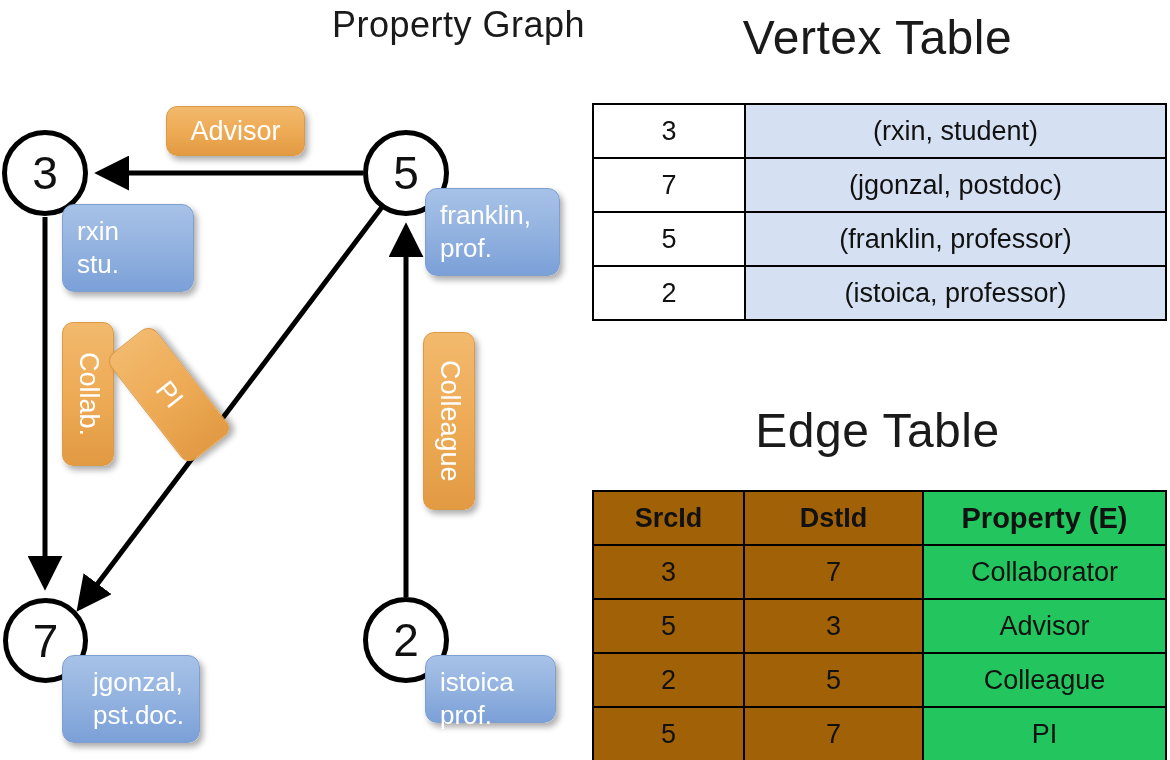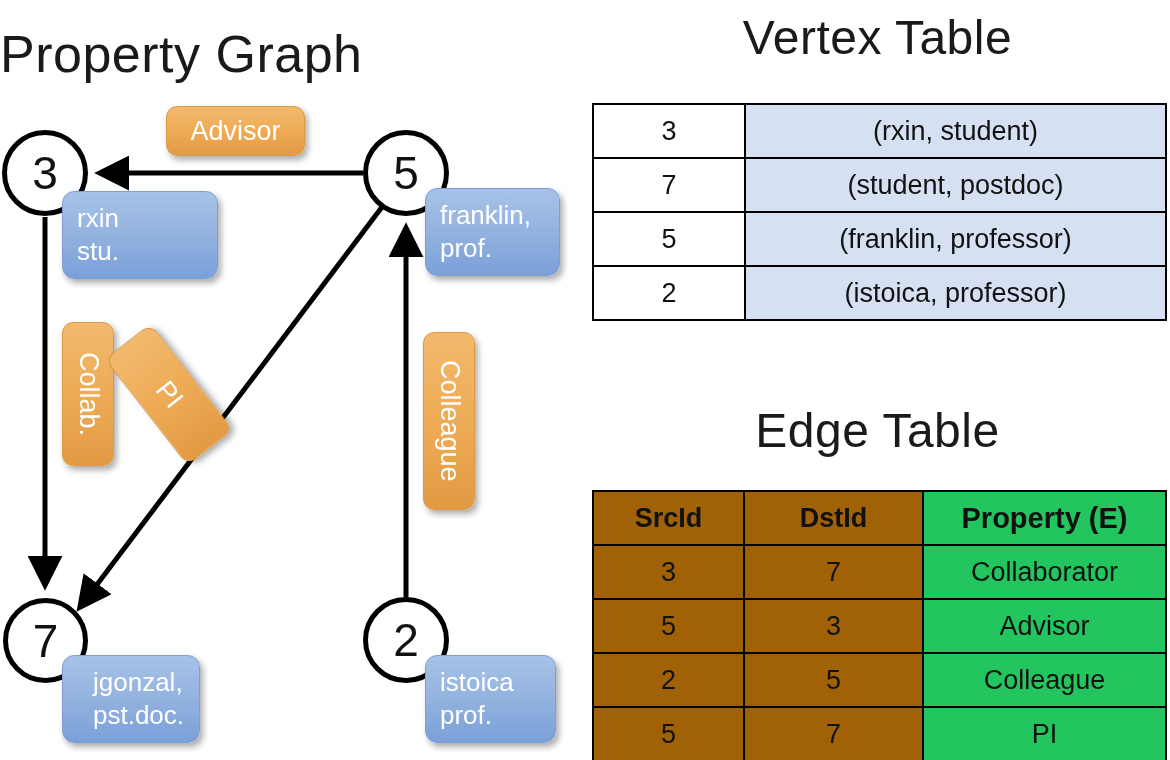--- a/index.html
+++ b/index.html
@@ -19,23 +19,23 @@
   
   .title {
     position: absolute;
     font-weight: 400;
     color: #1a1a1a;
     letter-spacing: 0.5px;
     white-space: nowrap;
     font-family: "Liberation Sans", sans-serif;
   }
   #title-property-graph {
-    left: 0; top: 24px; width: 585px;
-    text-align: left;
-    font-size: 52px;
+    left: 0; top: 4px; width: 585px;
+    text-align: right;
+    font-size: 36px;
   }
   #title-vertex-table {
     left: 585px; top: 10px; width: 585px;
     text-align: center;
     font-size: 48px;
   }
   #title-edge-table {
     left: 585px; top: 403px; width: 585px;
     text-align: center;
     font-size: 48px;
@@ -164,33 +164,33 @@
   <div class="node-circle" style="left:363px; top:130px; width:86px; height:86px;">
     <span>5</span>
   </div>
   <div class="node-circle" style="left:3px; top:598px; width:85px; height:85px;">
     <span>7</span>
   </div>
   <div class="node-circle" style="left:363px; top:597px; width:86px; height:86px;">
     <span>2</span>
   </div>
 
-  <div class="prop-box" style="left:62px; top:191px; width:156px; height:88px;">
+  <div class="prop-box" style="left:62px; top:204px; width:132px; height:88px;">
     <div>rxin</div>
     <div>stu.</div>
   </div>
   <div class="prop-box" style="left:425px; top:188px; width:135px; height:88px;">
     <div>franklin,</div>
     <div>prof.</div>
   </div>
   <div class="prop-box" style="left:62px; top:655px; width:138px; height:88px;padding-left:30px;">
     <div>jgonzal,</div>
     <div>pst.doc.</div>
   </div>
-  <div class="prop-box" style="left:425px; top:655px; width:131px; height:88px;">
+  <div class="prop-box" style="left:425px; top:655px; width:131px; height:68px;">
     <div>istoica</div>
     <div>prof.</div>
   </div>
 
   <div class="edge-label" style="left:166px; top:106px; width:139px; height:50px;">
     <span>Advisor</span>
   </div>
 
   <div class="edge-label" style="left:62px; top:322px; width:52px; height:144px;">
     <span class="vtext">Collab.</span>
@@ -206,21 +206,21 @@
 </div>
 
 <table class="data-table" id="vertex-table">
   <tbody>
   <tr>
     <td class="col-id">3</td>
     <td class="col-prop">(rxin, student)</td>
   </tr>
   <tr>
     <td class="col-id">7</td>
-    <td class="col-prop">(student, postdoc)</td>
+    <td class="col-prop">(jgonzal, postdoc)</td>
   </tr>
   <tr>
     <td class="col-id">5</td>
     <td class="col-prop">(franklin, professor)</td>
   </tr>
   <tr>
     <td class="col-id">2</td>
     <td class="col-prop">(istoica, professor)</td>
   </tr>
 </tbody>

